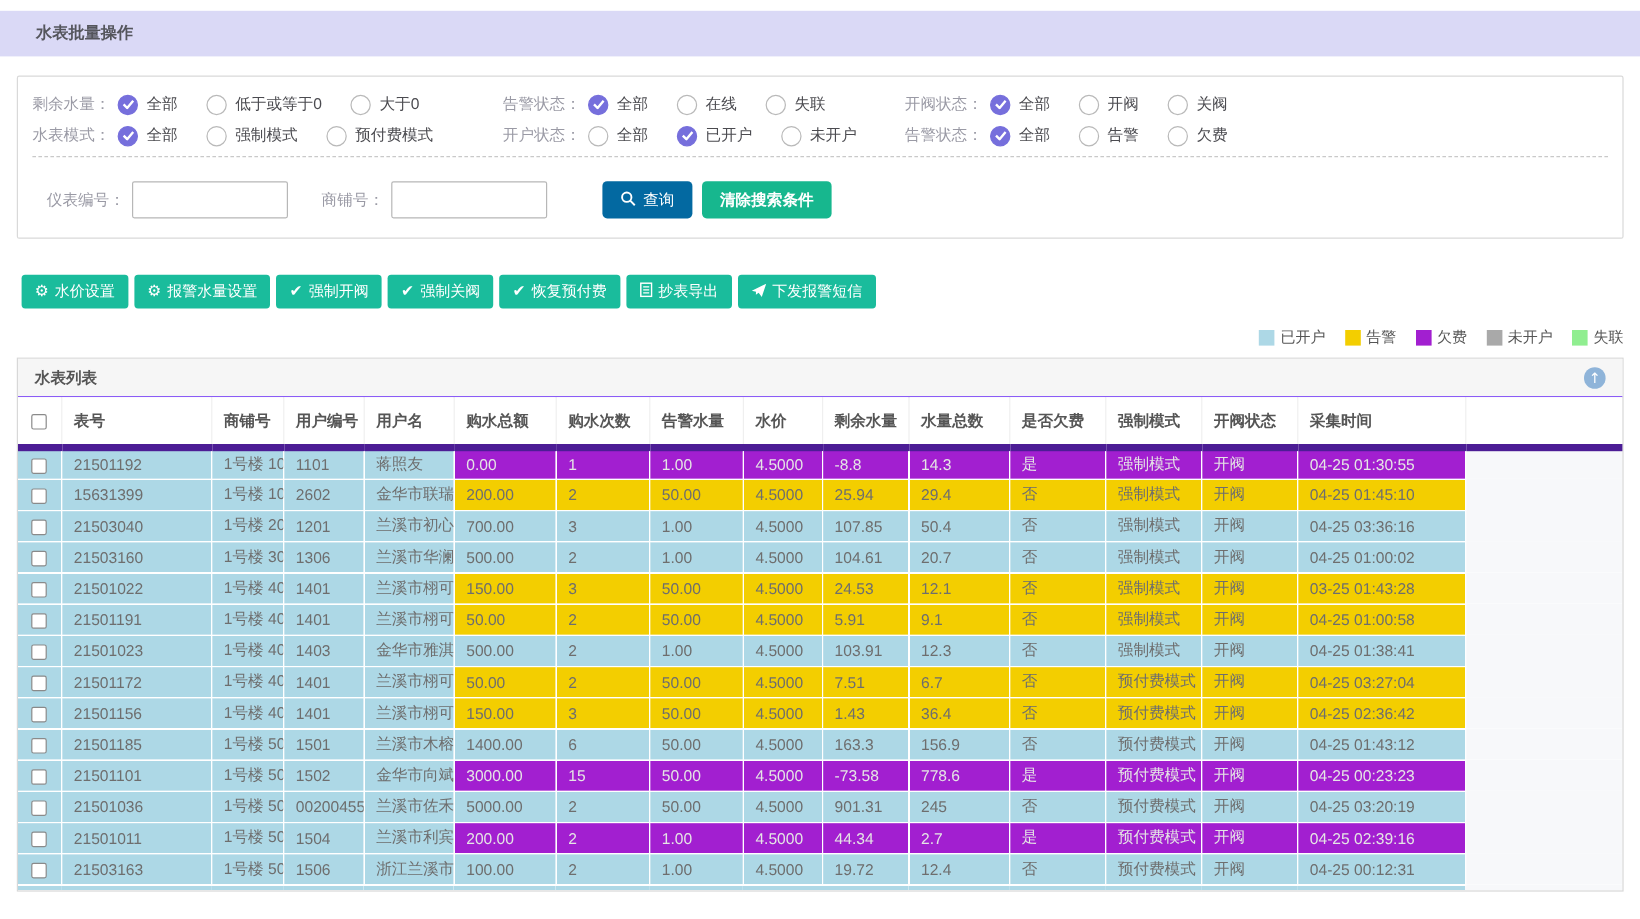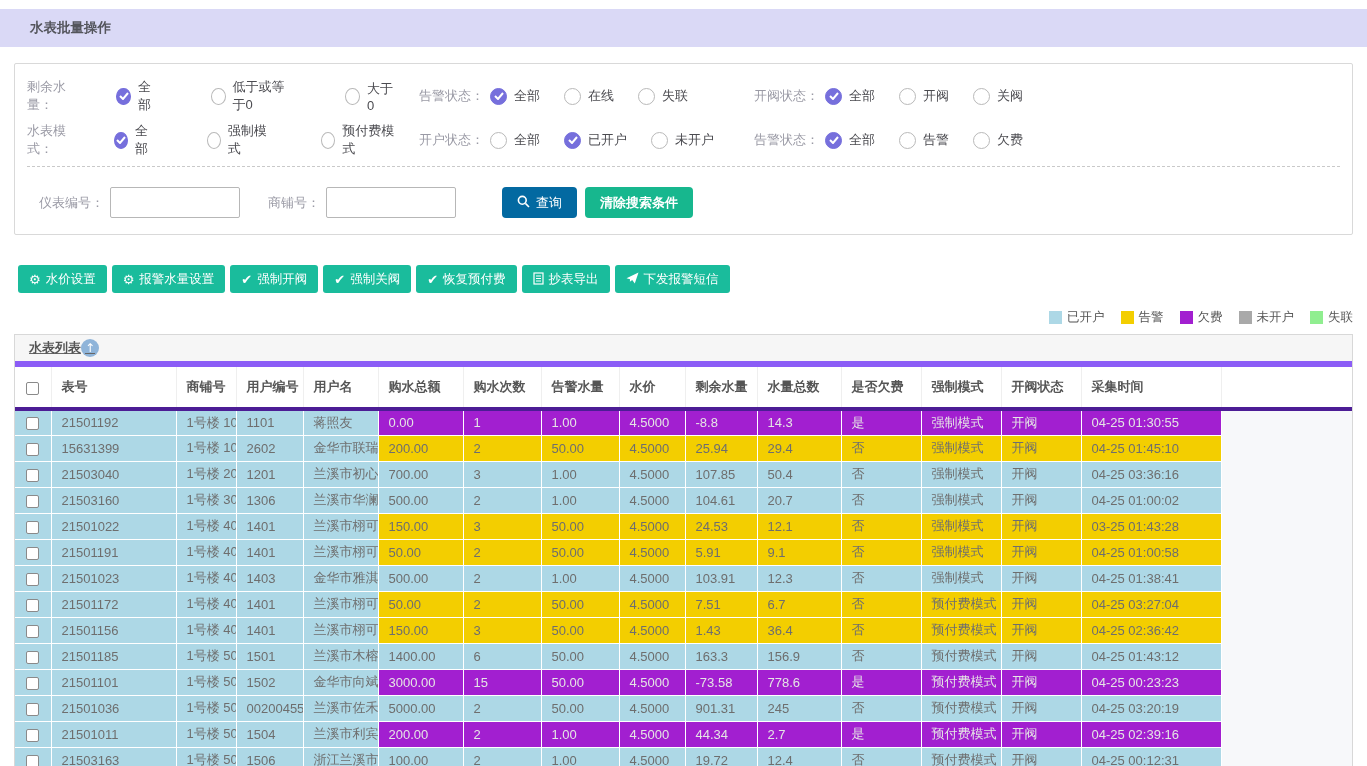--- a/index.html
+++ b/index.html
@@ -9,21 +9,21 @@
   
   .topbar { margin-top:9px; height:38px; background:#DAD9F6; display:flex; align-items:center;
     padding:8px 30px; }
   .topbar .title { font-weight:bold; color:#54555c; font-size:13.5px; }
 
   
   .filter-panel { margin:16px 14px 0; border:1px solid #d9d9d9; border-radius:2px;
     padding:14px 12px 16px; }
   .filter-row { display:flex; align-items:center; margin-bottom:8px; }
   .filter-group { display:flex; align-items:center; }
-  .filter-group.g0 { width:392px;gap:27px; }
+  .filter-group.g0 { width:392px; }
   .filter-group.g1 { width:335px; }
   .filter-group.g2 { flex:1; }
   .flabel { color:#9a9aa5; margin-right:6px; }
   .fopt { display:inline-flex; align-items:center; margin-right:24px; cursor:pointer; }
   .fopt-text { color:#4b4b50; margin-left:7px; }
   .radio { width:17px; height:17px; border-radius:50%; border:1px solid #b9b9b9; background:#fff;
     display:inline-flex; align-items:center; justify-content:center; }
   .radio.checked { background:#766FDC; border-color:#766FDC; }
   .dashed-sep { border-top:1px dashed #c9c9c9; margin-top:8px; }
   .search-row { display:flex; align-items:center; margin-top:20px; padding-left:12px; }
@@ -44,30 +44,30 @@
   .tbtn .glyph { font-family:"DejaVu Sans",sans-serif; font-size:13px; line-height:1; }
 
   
   .legend { display:flex; justify-content:flex-end; align-items:center; gap:16px;
     margin:16px 14px 8px; font-size:12.5px; color:#555; }
   .legend-item { display:inline-flex; align-items:center; }
   .swatch { width:13px; height:13px; display:inline-block; margin-right:5px; }
 
   
   .panel { margin:0 14px; border:1px solid #d8d8d8; background:#fff; }
-  .panel-head { height:32px; background:#F6F6F6; border-bottom:6px solid #8b5cf6;
-    display:flex; align-items:center; justify-content:flex-start; padding:0 14px;text-decoration:underline; }
+  .panel-head { height:32px; background:#F6F6F6; border-bottom:1px solid #8b5cf6;
+    display:flex; align-items:center; justify-content:space-between; padding:0 14px; }
   .panel-title { font-weight:bold; color:#555; }
   .up-icon { width:18px; height:18px; border-radius:50%; background:#8FB4D9; color:#fff;
     display:flex; align-items:center; justify-content:center; font-size:12px; cursor:pointer;
     font-family:"DejaVu Sans",sans-serif; }
 
   table { width:100%; border-collapse:collapse; table-layout:fixed; }
   th { height:42px; text-align:left; padding:0 10px; color:#555; font-weight:bold;
-    font-size:13px; background:#fff; border-bottom:4px solid #4c1d95;
+    font-size:13px; background:#fff; border-bottom:6px solid #4c1d95;
     border-left:1px solid #efefef; white-space:nowrap; overflow:hidden; }
   th:first-child { border-left:none; text-align:center; padding:0; }
   td { height:26px; padding:0 10px; font-size:13px; color:#6e6e6e; white-space:nowrap;
     overflow:hidden; border-bottom:1px solid #fff; border-right:1px solid rgba(255,255,255,.85); }
   td.cb { text-align:center; padding:0; }
   .st-blue   { background:#ADD8E6; }
   .st-yellow { background:#F3CE00; }
   .st-purple { background:#A21FD0; color:#e5e5e5; }
   td.fill { background:#F7F8FA; border:none; }
   tr.partial td { height:5px; border:none; }

